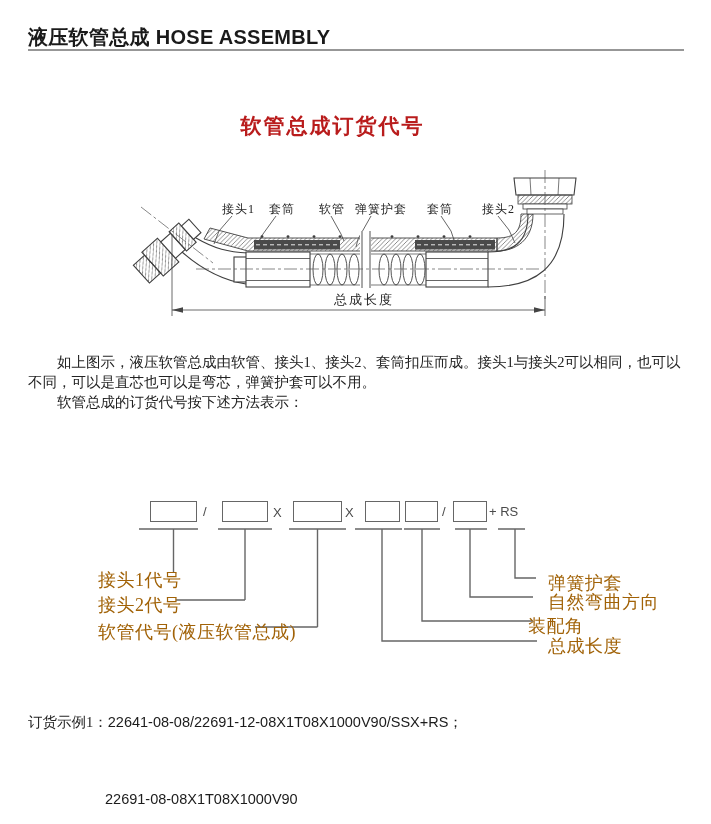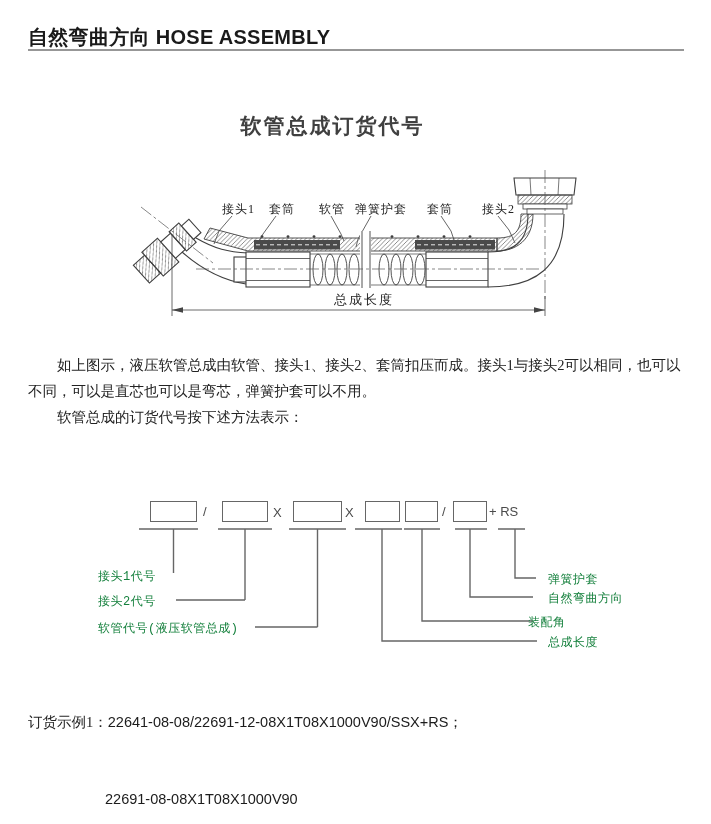--- a/index.html
+++ b/index.html
@@ -13,45 +13,45 @@
   .header-title {
     left:28px; top:24px; font-size:20px; font-weight:bold;
     font-family:"Liberation Sans","DejaVu Sans",sans-serif; color:#1a1a1a;
     letter-spacing:0.3px;
   }
   .header-rule { left:28px; top:49px; width:656px; height:2px; background:#979797; }
 
   .section-title {
     left:0; top:112px; width:665px; text-align:center;
     font-size:21px; font-weight:bold; letter-spacing:2px;
-    font-family:Liberation Mono, monospace; color:#404040;
+    font-family:Liberation Mono, monospace; color:#b91c1c;
   }
 
   .part-label { font-size:12px; letter-spacing:1px; color:#222; white-space:nowrap; }
   .dim-label  { font-size:13px; letter-spacing:2px; color:#222; white-space:nowrap; }
 
-  .body-text { left:28px; top:352px; width:658px; font-size:14.5px; line-height:26px; color:#232323; }
+  .body-text { left:28px; top:352px; width:658px; font-size:14.5px; line-height:20px; color:#232323; }
   .body-text p { margin:0; text-indent:2em; }
 
   .overlay { position:absolute; left:0; top:0; width:711px; height:824px; pointer-events:none; }
 
   .code-box { position:absolute; border:1.4px solid #666; background:#fff; box-sizing:border-box; }
   .sep { position:absolute; font-family:"Liberation Sans","DejaVu Sans",sans-serif;
          font-size:13px; color:#4a4a4a; white-space:nowrap; }
-  .code-label { position:absolute; font-size:12px; color:#15803d; letter-spacing:0.5px; white-space:nowrap;font-family:Liberation Mono, monospace; }
+  .code-label { position:absolute; font-size:18px; color:#a16207; letter-spacing:0.5px; white-space:nowrap; }
 
   .ex-row { position:absolute; font-size:14.5px; white-space:nowrap; color:#232323; }
   .ex-code { font-family:"Liberation Sans","DejaVu Sans",sans-serif; color:#1c1c1c; }
 </style>
 </head>
 <body>
 
 <div class="page">
 
-  <div class="abs header-title">自然弯曲方向 HOSE ASSEMBLY</div>
+  <div class="abs header-title">液压软管总成 HOSE ASSEMBLY</div>
   <div class="abs header-rule"></div>
 
   <div class="abs section-title">软管总成订货代号</div>
 
   <svg class="overlay" viewBox="0 0 711 824">
     <defs>
       <pattern id="hatch" patternUnits="userSpaceOnUse" width="4.5" height="4.5">
         <path d="M0,4.5 L4.5,0" stroke="#5a5a5a" stroke-width="0.7"></path>
       </pattern>
     </defs>

